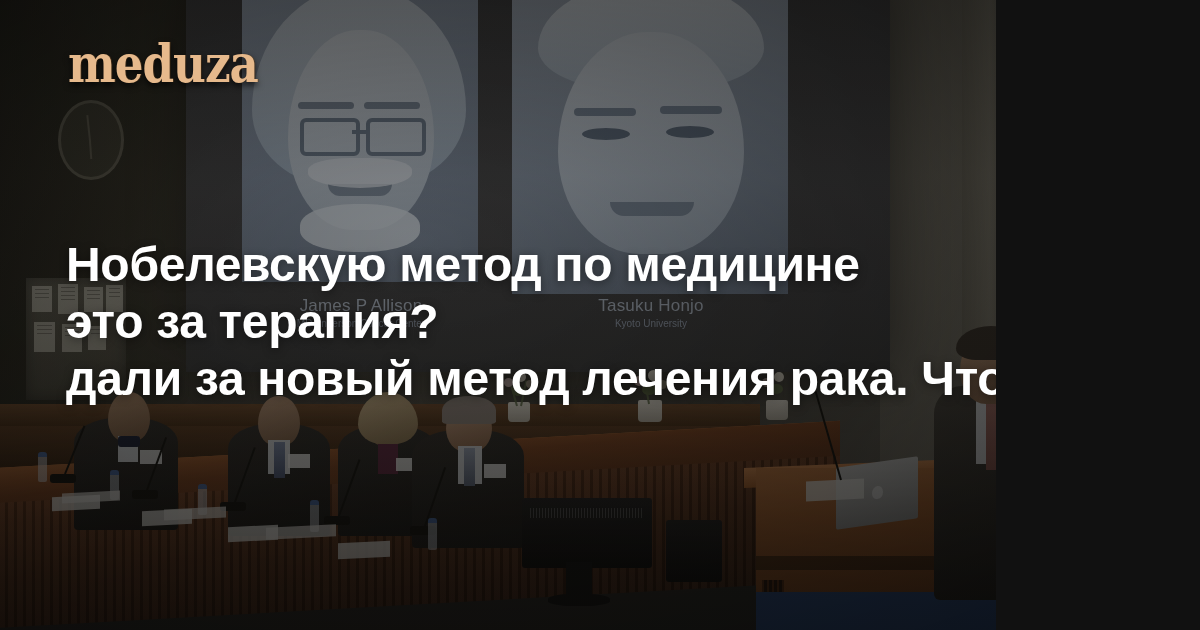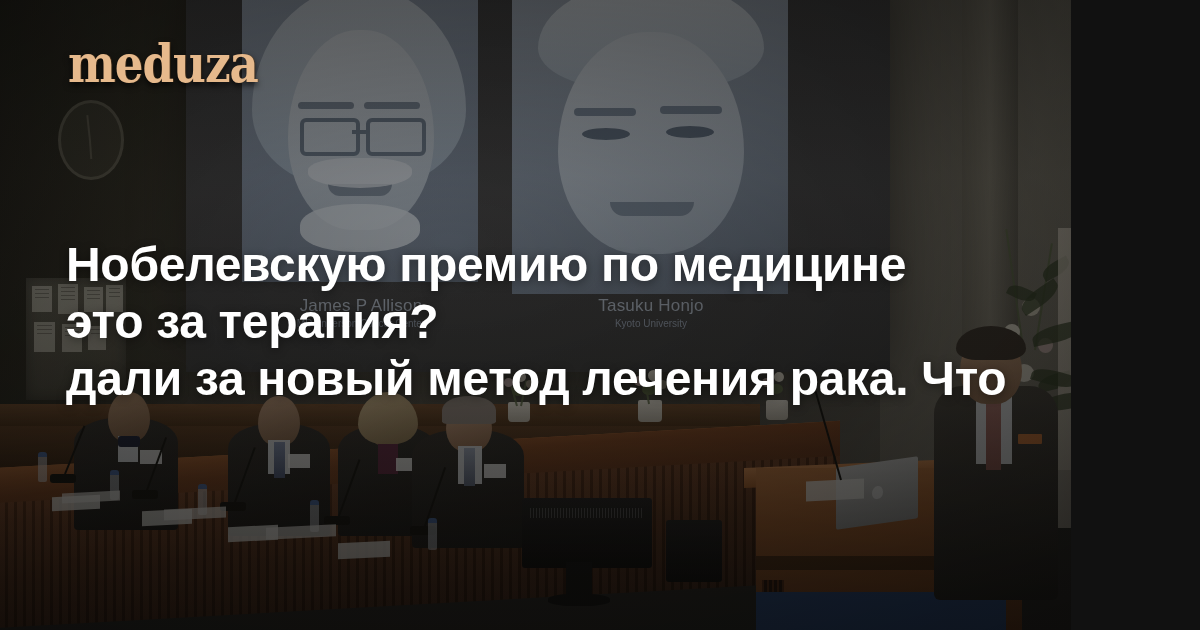--- a/index.html
+++ b/index.html
@@ -1,21 +1,21 @@
 <!DOCTYPE html>
 <html lang="ru"><head>
 <meta charset="utf-8">
 <title>Meduza share card</title>
 <style>
   html,body{margin:0;padding:0;background:#111;}
   body{font-family:"Liberation Sans","DejaVu Sans",sans-serif;}
 
   .card{
     position:relative;
-    width:1071px;height:630px;
+    width:996px;height:630px;
     overflow:hidden;
     background:#2b2a26;
   }
 
   
   .photo{position:absolute;inset:0;overflow:hidden;}
 
   
   .wall{
     position:absolute;left:0;top:0;width:1200px;height:470px;
@@ -442,18 +442,18 @@
     <div class="pocket-sq" style="left:1018px;top:434px;width:24px;height:10px;"></div>
 
   </div>
 
   <div class="scrim"></div>
   <div class="scrim2"></div>
 
   <div class="logo">meduza</div>
 
   <div class="headline">
-    <span>Нобелевскую премию по медицине</span>
+    <span>Нобелевскую метод по медицине</span>
     <span>это за терапия?</span>
     <span>дали за новый метод лечения рака. Что</span>
   </div>
 
 </div>
 
 </body></html>

